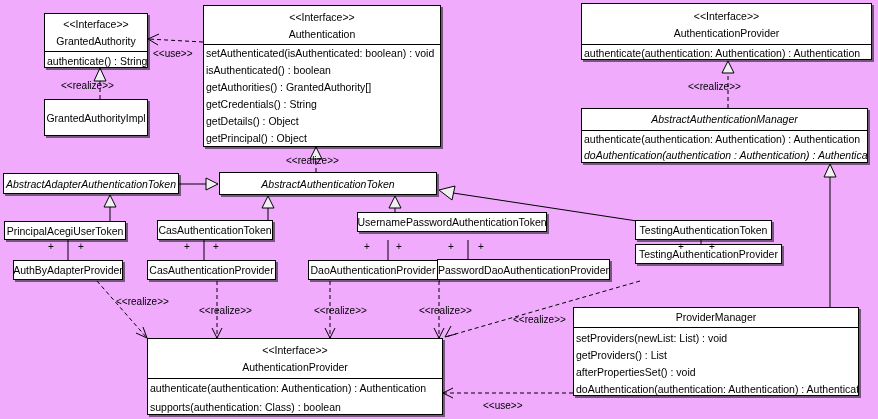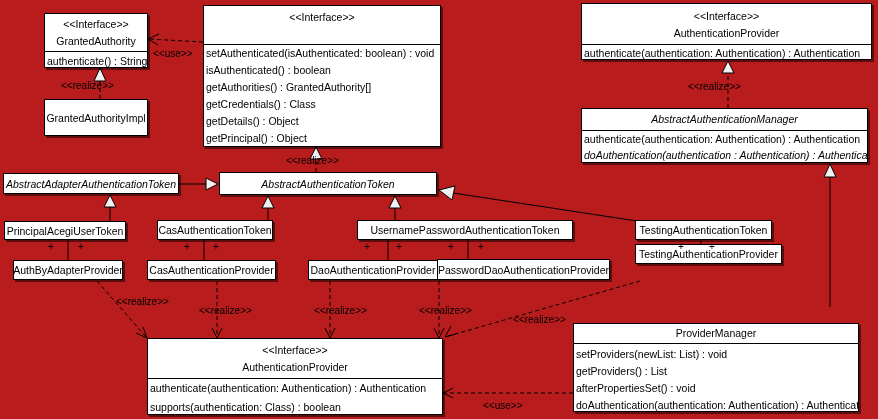--- a/index.html
+++ b/index.html
@@ -1,16 +1,16 @@
 <!DOCTYPE html>
 <html><head>
 <meta charset="utf-8">
 <style>
   html,body{margin:0;padding:0;background:#f0f0f0;}
-  #canvas{position:relative;width:878px;height:419px;background:#b91c1c;overflow:hidden;
+  #canvas{position:relative;width:878px;height:419px;background:#f0abfc;overflow:hidden;
           font-family:"Liberation Sans",sans-serif;}
   svg#wires{position:absolute;left:0;top:0;width:878px;height:419px;}
   .box{position:absolute;background:#ffffff;border:1px solid #000;box-sizing:border-box;
        box-shadow:2px 2px 0 rgba(0,0,0,0.5);overflow:hidden;}
   .title{text-align:center;}
   .stereo{font-size:10.5px;line-height:17px;white-space:nowrap;}
   .cname{font-size:10.5px;line-height:17px;white-space:nowrap;}
   .methods{border-top:1px solid #000;}
   .m{font-size:10.5px;padding-left:2px;white-space:nowrap;}
   .lh17 .m{line-height:17px;height:17px;}
@@ -116,26 +116,27 @@
     </div>
   </div>
 
   <div class="box single" style="left:44px;top:99px;width:104px;height:37px">
     <span>GrantedAuthorityImpl</span>
   </div>
 
   <div class="box" style="left:203px;top:5px;width:238px;height:142px">
     <div class="title pt3" style="height:35px">
       <div class="stereo">&lt;&lt;Interface&gt;&gt;</div>
+      <div class="cname">Authentication</div>
     </div>
     <div class="methods lh17">
       <div class="m">setAuthenticated(isAuthenticated: boolean) : void</div>
       <div class="m">isAuthenticated() : boolean</div>
       <div class="m">getAuthorities() : GrantedAuthority[]</div>
-      <div class="m">getCredentials() : Class</div>
+      <div class="m">getCredentials() : String</div>
       <div class="m">getDetails() : Object</div>
       <div class="m">getPrincipal() : Object</div>
     </div>
   </div>
 
   <div class="box" style="left:581px;top:3px;width:291px;height:57px">
     <div class="title pt4" style="height:36px">
       <div class="stereo">&lt;&lt;Interface&gt;&gt;</div>
       <div class="cname">AuthenticationProvider</div>
     </div>
@@ -161,21 +162,21 @@
   <div class="box single it" style="left:219px;top:172px;width:218px;height:23px">
     <span>AbstractAuthenticationToken</span>
   </div>
 
   <div class="box single" style="left:157px;top:220px;width:116px;height:20px">
     <span>CasAuthenticationToken</span>
   </div>
   <div class="box single" style="left:4px;top:221px;width:122px;height:19px">
     <span>PrincipalAcegiUserToken</span>
   </div>
-  <div class="box single" style="left:357px;top:220px;width:216px;height:20px">
+  <div class="box single" style="left:357px;top:212px;width:190px;height:20px">
     <span>UsernamePasswordAuthenticationToken</span>
   </div>
   <div class="box single" style="left:635px;top:220px;width:137px;height:20px">
     <span>TestingAuthenticationToken</span>
   </div>
 
   <div class="box single" style="left:13px;top:260px;width:110px;height:20px">
     <span>AuthByAdapterProvider</span>
   </div>
   <div class="box single" style="left:147px;top:260px;width:129px;height:20px">
@@ -195,21 +196,21 @@
     <div class="title pt3" style="height:36px">
       <div class="stereo">&lt;&lt;Interface&gt;&gt;</div>
       <div class="cname">AuthenticationProvider</div>
     </div>
     <div class="methods lh19">
       <div class="m">authenticate(authentication: Authentication) : Authentication</div>
       <div class="m">supports(authentication: Class) : boolean</div>
     </div>
   </div>
 
-  <div class="box" style="left:573px;top:323px;width:286px;height:89px">
+  <div class="box" style="left:573px;top:307px;width:286px;height:89px">
     <div class="title" style="height:19px">
       <div class="cname" style="line-height:19px">ProviderManager</div>
     </div>
     <div class="methods lh17 pt2">
       <div class="m">setProviders(newList: List) : void</div>
       <div class="m">getProviders() : List</div>
       <div class="m">afterPropertiesSet() : void</div>
       <div class="m">doAuthentication(authentication: Authentication) : Authentication</div>
     </div>
   </div>

